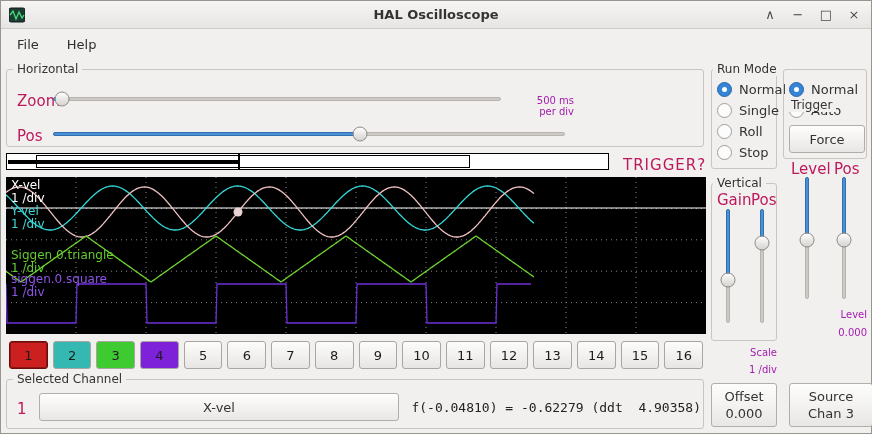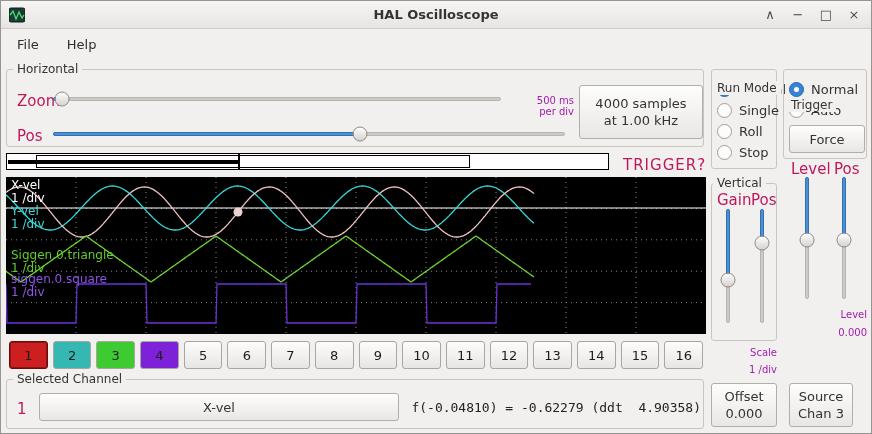--- a/index.html
+++ b/index.html
@@ -85,24 +85,20 @@
     <div class="trough"></div>
     <div class="fill" style="width: 60%;"></div>
     <div class="handle" style="left: 60%;"></div>
   </div>
 
   <div class="cap" style="left:511px;top:94px;width:62px;">
     <div>500 ms</div>
     <div>per div</div>
   </div>
 
-  <div class="btn" style="left:578px;top:84px;width:124px;height:54px;">
-    <div>4000 samples</div>
-    <div>at 1.00 kHz</div>
-  </div>
 
   <div id="record-bar" style="left:5px;top:152px;width:603px;height:17px;">
     <div class="rb-inner" id="rb-inner" style="left: 28.848px; width: 433.922px;"></div>
     <div class="rb-fill" id="rb-fill" style="width: 231.385px;"></div>
     <div class="rb-tick" id="rb-tick" style="left: 231.385px;"></div>
   </div>
   <div class="label" style="left:622px;top:155px;letter-spacing:1px;">TRIGGER?</div>
 
   <div id="scope">
     <svg id="scope-svg" width="700" height="157">
@@ -165,21 +161,21 @@
       <div class="chbtn">16</div>
     </div>
 
   <div class="groupbox" style="left:5px;top:378px;width:698px;height:50px;"></div>
   <div class="grouplabel" style="left:12px;top:371px;">Selected Channel</div>
   <div class="label" style="left:16px;top:399px;">1</div>
   <div class="btn" style="left:38px;top:392px;width:360px;height:28px;">X-vel</div>
   <div id="readout">f(-0.04810) = -0.62279 (ddt  4.90358)</div>
 
   <div class="groupbox" style="left:710px;top:68px;width:66px;height:100px;"></div>
-  <div class="grouplabel" style="left:712px;top:61px;margin-top:19px;">Run Mode</div>
+  <div class="grouplabel" style="left:712px;top:61px;">Run Mode</div>
   <div class="radio-col" id="runmode-options" style="left:716px;top:78px;">
       <div class="radio-row">
         <span class="radio on"></span>
         <span>Normal</span>
       </div>
       <div class="radio-row">
         <span class="radio off"></span>
         <span>Single</span>
       </div>
       <div class="radio-row">
@@ -213,21 +209,21 @@
     <div class="vfill" style="height: 52%;"></div>
     <div class="handle" style="top: 52%;"></div>
   </div>
   <div class="vslider" style="left:835px;top:176px;width:16px;height:122px;">
     <div class="trough"></div>
     <div class="vfill" style="height: 52%;"></div>
     <div class="handle" style="top: 52%;"></div>
   </div>
   <div class="cap" style="left:782px;top:308px;width:84px;">Level</div>
   <div class="cap" style="left:782px;top:326px;width:84px;">0.000</div>
-  <div class="btn" style="left:788px;top:382px;width:64px;height:44px;">
+  <div class="btn" style="left:788px;top:382px;width:84px;height:44px;">
     <div>Source</div>
     <div>Chan 3</div>
   </div>
 
   <div class="groupbox" style="left:710px;top:182px;width:66px;height:158px;"></div>
   <div class="grouplabel" style="left:712px;top:175px;">Vertical</div>
   <div class="label" style="left:716px;top:190px;">Gain</div>
   <div class="label" style="left:750px;top:190px;">Pos</div>
   <div class="vslider" style="left:719px;top:208px;width:16px;height:114px;">
     <div class="trough"></div>

